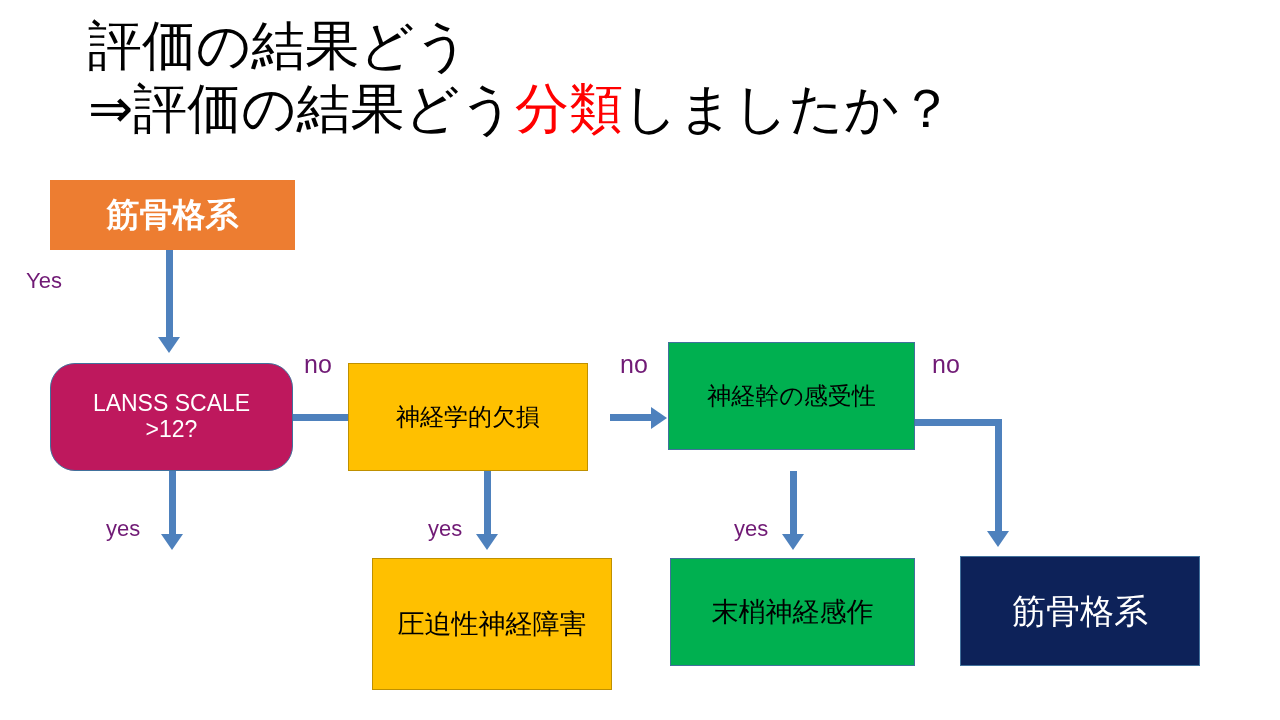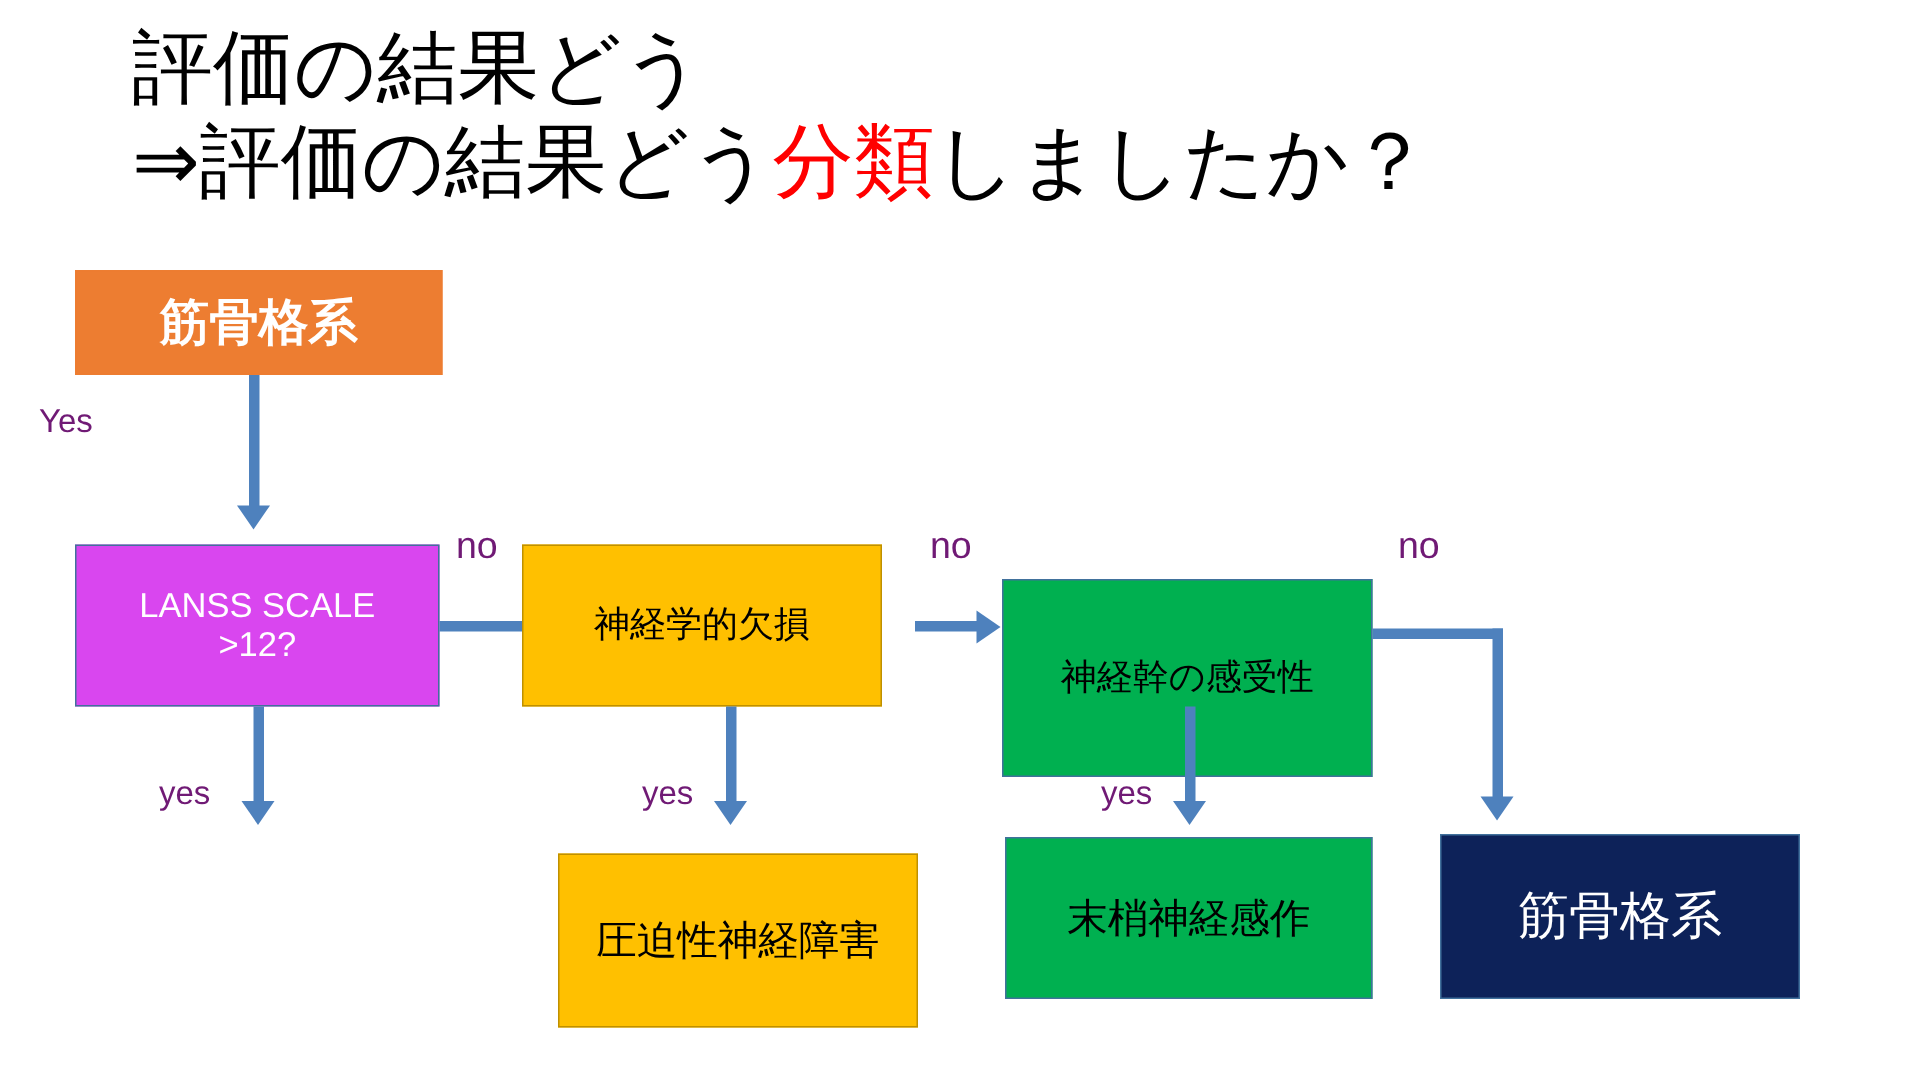--- a/index.html
+++ b/index.html
@@ -47,24 +47,25 @@
   .node span { display: block; }
 
   .node-start {
     background: #ed7d31;
     border-color: #ed7d31;
     color: #ffffff;
     font-size: 33px;
     font-weight: bold;
   }
   .node-red {
-    background: #d946ef;
+    background: #be185d;
     border-color: #41719c;
     color: #ffffff;
     font-size: 23px;
+    border-radius: 25px;
   }
   .node-amber {
     background: #ffc000;
     border-color: #bf9000;
     color: #000000;
     font-size: 24px;
   }
   .node-green {
     background: #00b050;
     border-color: #41719c;
@@ -139,21 +140,21 @@
   <div class="edge-label edge-label-no" style="left:304px; top:350px;">no</div>
 
   <div class="node node-amber" style="left:348px; top:363px; width:240px; height:108px;">
     <span>神経学的欠損</span>
   </div>
 
   <div class="arrow-h" style="left:610px; top:414px; width:42px; height:7px;"></div>
   <div class="arrow-head-right" style="left:651px; top:407px;"></div>
   <div class="edge-label edge-label-no" style="left:620px; top:350px;">no</div>
 
-  <div class="node node-green" style="left:668px; top:342px; width:247px; height:132px;margin-top:44px;">
+  <div class="node node-green" style="left:668px; top:342px; width:247px; height:108px;">
     <span>神経幹の感受性</span>
   </div>
 
   <div class="arrow-seg" style="left:915px; top:419px; width:87px; height:7px;"></div>
   <div class="arrow-seg" style="left:995px; top:419px; width:7px; height:115px;"></div>
   <div class="arrow-head-down" style="left:987px; top:531px;"></div>
   <div class="edge-label edge-label-no" style="left:932px; top:350px;">no</div>
 
   <div class="arrow-v" style="left:169px; top:471px; width:7px; height:68px;"></div>
   <div class="arrow-head-down" style="left:161px; top:534px;"></div>
@@ -161,21 +162,21 @@
 
   <div class="arrow-v" style="left:484px; top:471px; width:7px; height:68px;"></div>
   <div class="arrow-head-down" style="left:476px; top:534px;"></div>
   <div class="edge-label" style="left:428px; top:516px;">yes</div>
 
   <div class="arrow-v" style="left:790px; top:471px; width:7px; height:68px;"></div>
   <div class="arrow-head-down" style="left:782px; top:534px;"></div>
   <div class="edge-label" style="left:734px; top:516px;">yes</div>
 
 
-  <div class="node node-amber result-md" style="left:372px; top:558px; width:240px; height:116px;margin-top:11px;">
+  <div class="node node-amber result-md" style="left:372px; top:558px; width:240px; height:132px;">
     <span>圧迫性神経障害</span>
   </div>
 
   <div class="node node-navy result-lg" style="left:960px; top:556px; width:240px; height:110px;">
     <span>筋骨格系</span>
   </div>
 
   <div class="node node-green result-md" style="left:670px; top:558px; width:245px; height:108px;">
     <span>末梢神経感作</span>
   </div>

